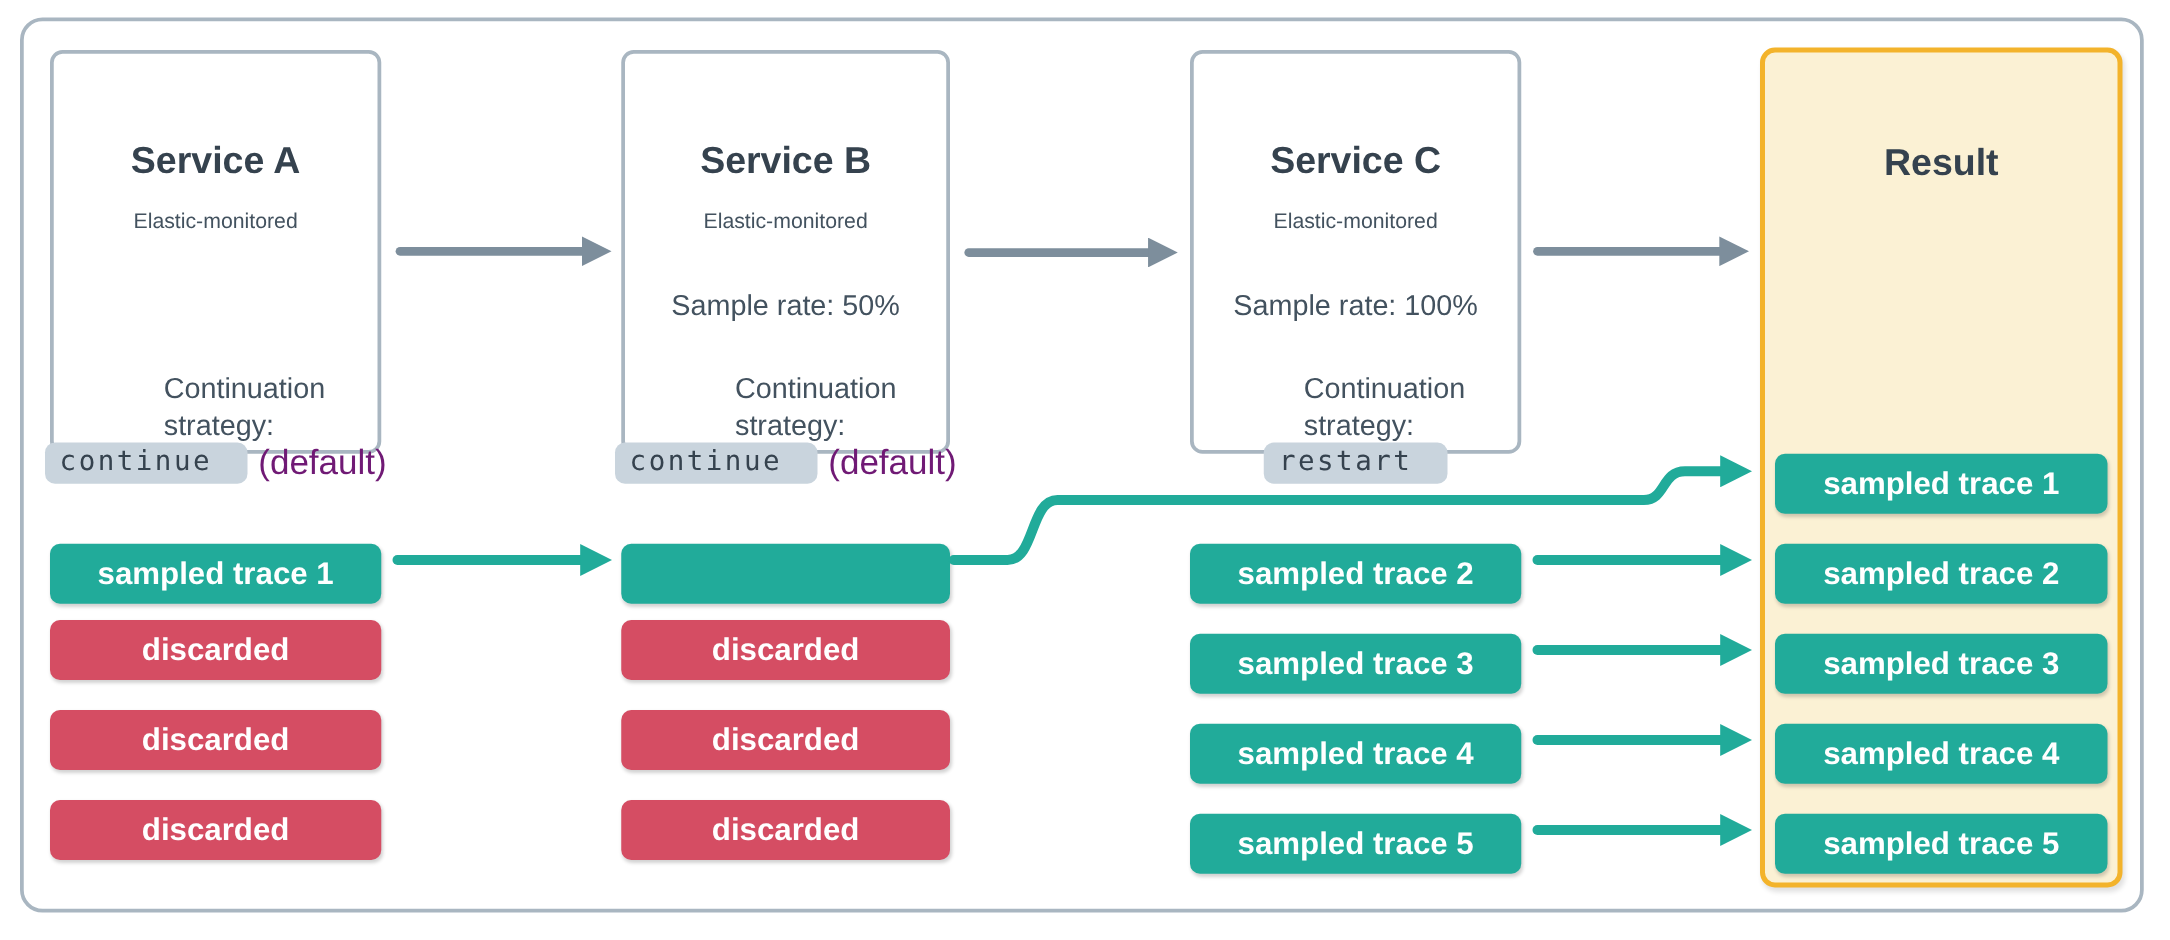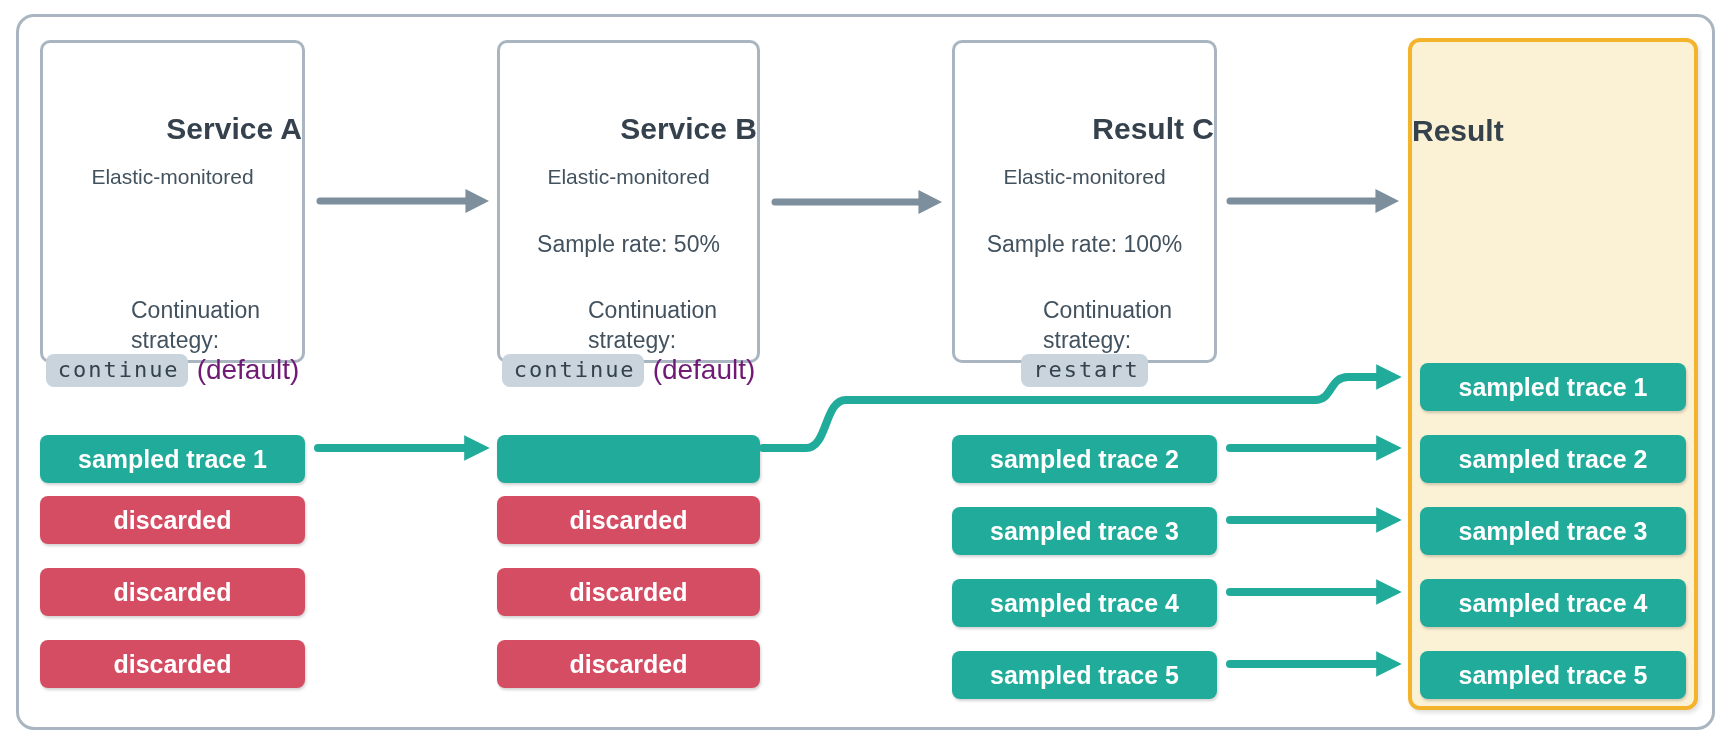--- a/index.html
+++ b/index.html
@@ -12,51 +12,51 @@
     border:3px solid #A9B6C1;border-radius:18px;background:#ffffff;box-sizing:border-box;
   }
   .svc-box{
     position:absolute;top:40px;height:323px;
     border:3px solid #A9B6C1;border-radius:10px;background:#ffffff;box-sizing:border-box;
   }
   .svc-a{left:40px;width:265px;}
   .svc-b{left:497px;width:263px;}
   .svc-c{left:952px;width:265px;}
   .svc-title{
-    position:absolute;top:68px;left:0;width:100%;text-align:right;
+    position:absolute;top:68px;left:0;width:100%;text-align:center;
     font-size:30px;font-weight:bold;color:#35424E;line-height:36px;
   }
   .svc-sub{
     position:absolute;top:121px;left:0;width:100%;text-align:center;
-    font-size:21px;color:#43525F;line-height:26px;
+    font-size:17px;color:#43525F;line-height:26px;
   }
   .svc-rate{
     position:absolute;top:188px;left:0;width:100%;text-align:center;
     font-size:23px;color:#43525F;line-height:26px;
   }
   .svc-cont{
     position:absolute;top:252px;left:0;width:100%;text-align:center;
     font-size:23px;color:#43525F;line-height:30px;padding:0 88px;box-sizing:border-box;
   }
   .svc-strategy{
     position:absolute;top:309px;left:0;width:100%;height:36px;
     display:flex;align-items:center;justify-content:center;gap:9px;
   }
   .code-badge{
-    background:#C9D4DD;border-radius:8px;padding:3px 8px 5px 12px;
+    background:#C9D4DD;border-radius:8px;padding:3px 28px 5px 12px;
     font-family:"DejaVu Sans Mono",monospace;font-size:22px;color:#35424E;letter-spacing:2px;
   }
   .strategy-suffix{font-size:28px;color:#701a75;}
   .result-box{
     position:absolute;left:1408px;top:38px;width:290px;height:672px;
     background:#FBF1D4;border:4px solid #F3B32B;border-radius:12px;box-sizing:border-box;
     box-shadow:2px 3px 4px rgba(0,0,0,0.12);
   }
   .result-title{
-    position:absolute;top:71px;left:0;width:100%;
+    position:absolute;top:71px;left:0;width:100%;text-align:center;
     font-size:30px;font-weight:bold;color:#35424E;line-height:36px;
   }
   .pill{
     position:absolute;height:48px;border-radius:8px;color:#ffffff;
     display:flex;align-items:center;justify-content:center;
     font-size:25px;font-weight:600;box-shadow:1px 2px 3px rgba(0,0,0,0.18);
   }
   .teal{background:#21AB9A;margin-top:11px;}
   .red{background:#D54D63;}
   .col-a{left:40px;width:265px;}
@@ -91,21 +91,21 @@
     <div class="svc-sub">Elastic-monitored</div>
     <div class="svc-rate">Sample rate: 50%</div>
     <div class="svc-cont">Continuation strategy:</div>
     <div class="svc-strategy">
       <span class="code-badge">continue</span>
       <span class="strategy-suffix">(default)</span>
     </div>
   </div>
 
   <div class="svc-box svc-c">
-    <div class="svc-title">Result C</div>
+    <div class="svc-title">Service C</div>
     <div class="svc-sub">Elastic-monitored</div>
     <div class="svc-rate">Sample rate: 100%</div>
     <div class="svc-cont">Continuation strategy:</div>
     <div class="svc-strategy">
       <span class="code-badge">restart</span>
     </div>
   </div>
 
   <div class="result-box">
     <div class="result-title">Result</div>

